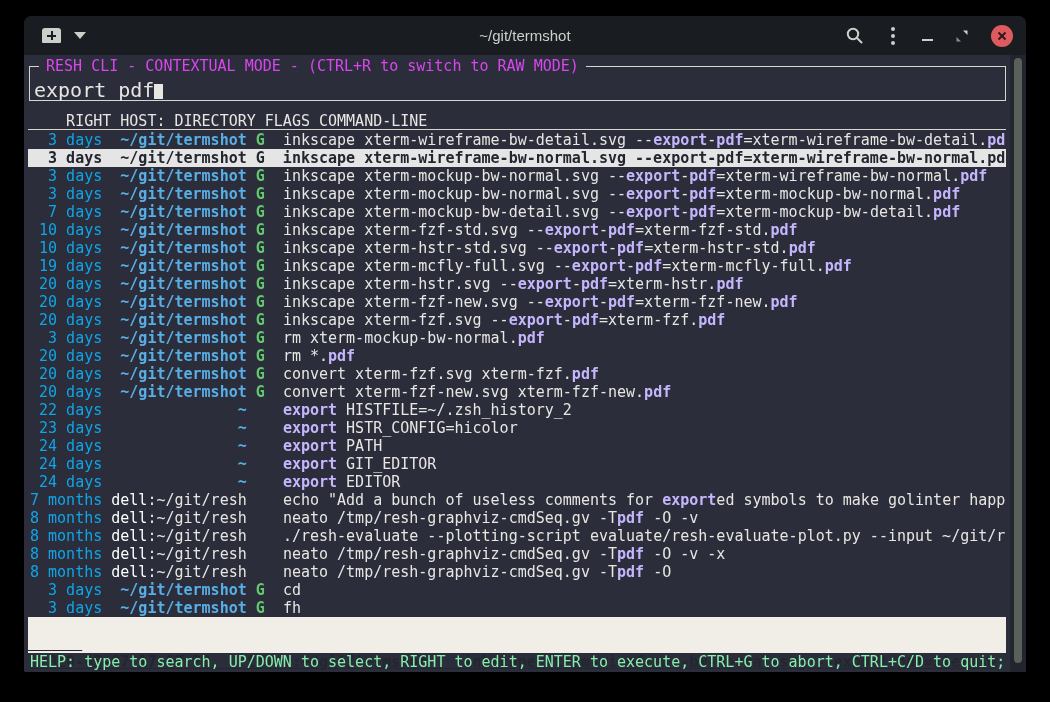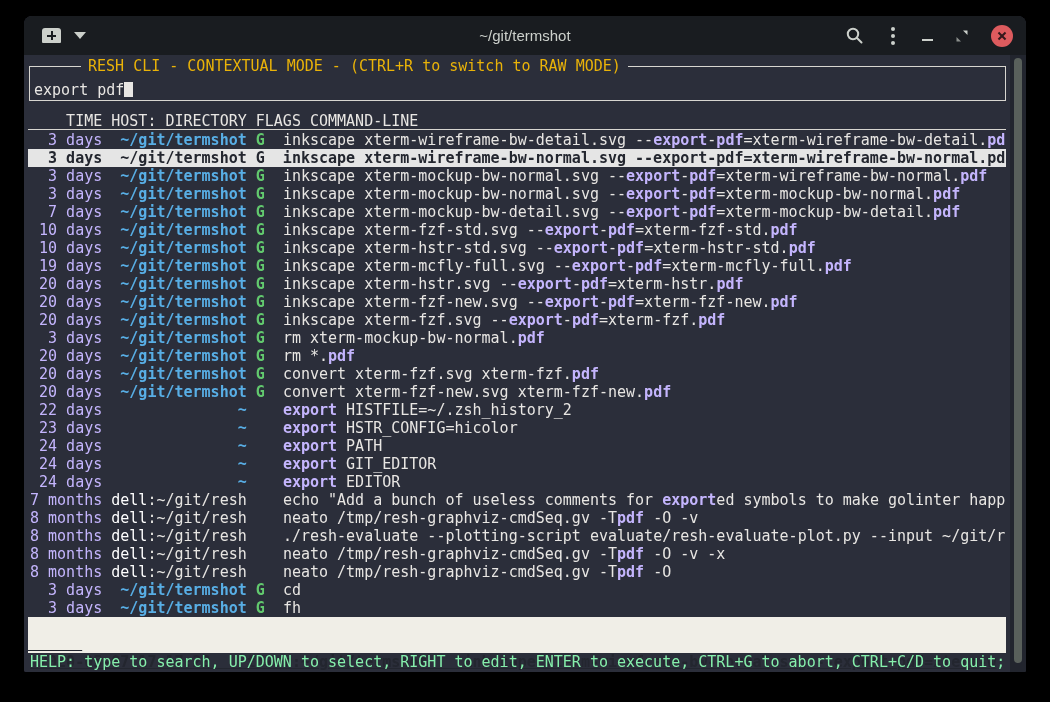--- a/index.html
+++ b/index.html
@@ -39,32 +39,32 @@
   .close-btn::before { transform:translate(-50%,-50%) rotate(45deg); }
   .close-btn::after  { transform:translate(-50%,-50%) rotate(-45deg); }
 
   .terminal { position:absolute; left:0; top:39px; width:1002px; height:617px; background:#2b2e3a;
     font-size:15px; color:#e8e6e3; }
   .mono { font-family:"DejaVu Sans Mono", monospace; white-space:pre; }
 
   .resh-box { position:absolute; left:5px; top:11px; width:977px; height:35px;
     border:1px solid #d8d6d0; }
   .resh-legend { position:absolute; left:9px; top:-9px; background:#2b2e3a; padding:0 7px;
-    line-height:16px; font-size:15px; color:#eab308;margin-left:42px; }
-  .query-line { position:absolute; left:4px; top:14px; line-height:18px; font-size:15px; color:#e8e6e3; }
+    line-height:16px; font-size:15px; color:#d946ef; }
+  .query-line { position:absolute; left:4px; top:14px; line-height:18px; font-size:20px; color:#e8e6e3; }
   .cursor-block { display:inline-block; width:9px; height:15px; background:#e8e6e3; vertical-align:-2px; }
 
   .tbl-header { position:absolute; left:4px; top:57px; width:978px; height:18px;
     line-height:18px; padding-left:2px; border-bottom:1px solid #d8d6d0; color:#e8e6e3; }
 
   .rows { position:absolute; left:4px; top:76px; width:978px; }
   .row { height:18px; line-height:18px; padding-left:2px; white-space:pre; overflow:hidden; }
   .row.selected { background:#e5e5e5; }
 
-  .s-time  { color:#c4b5fd;text-align:center; }
+  .s-time  { color:#0ea5e9;text-align:center; }
   .s-plain { color:#e8e6e3; }
   .s-dir   { color:#58aee5; font-weight:bold; }
   .s-flag  { color:#62c96e; font-weight:bold; }
   .s-cmd   { color:#e8e6e3;margin-top:12px; }
   .s-match { color:#c4b5fd; font-weight:bold; }
   .s-host  { color:#ffffff; }
   .s-sel   { color:#23262f; font-weight:bold; }
 
   .status-bar { position:absolute; left:4px; top:562px; width:978px; height:36px;
     background:#f0eee7; color:#23262f; font-weight:bold;text-decoration:underline; }
@@ -116,21 +116,21 @@
     </div>
   </div>
 
   <div class="terminal mono">
 
     <div class="resh-box">
       <div class="resh-legend mono">RESH CLI - CONTEXTUAL MODE - (CTRL+R to switch to RAW MODE)</div>
       <div class="query-line mono"><span>export pdf</span><span class="cursor-block"></span></div>
     </div>
 
-    <div class="tbl-header mono">    TIME HOST: DIRECTORY FLAGS COMMAND-LINE</div>
+    <div class="tbl-header mono">    RIGHT HOST: DIRECTORY FLAGS COMMAND-LINE</div>
 
     <div class="rows mono"><div class="row"><span class="s-time">  3 days</span><span class="s-plain">  </span><span class="s-dir">~/git/termshot</span><span class="s-plain"> </span><span class="s-flag">G</span><span class="s-plain">  </span><span class="s-cmd">inkscape xterm-wireframe-bw-detail.svg --</span><span class="s-match">export</span><span class="s-cmd">-</span><span class="s-match">pdf</span><span class="s-cmd">=xterm-wireframe-bw-detail.</span><span class="s-match">pd</span></div><div class="row selected"><span class="s-sel">  3 days  ~/git/termshot G  inkscape xterm-wireframe-bw-normal.svg --export-pdf=xterm-wireframe-bw-normal.pd</span></div><div class="row"><span class="s-time">  3 days</span><span class="s-plain">  </span><span class="s-dir">~/git/termshot</span><span class="s-plain"> </span><span class="s-flag">G</span><span class="s-plain">  </span><span class="s-cmd">inkscape xterm-mockup-bw-normal.svg --</span><span class="s-match">export</span><span class="s-cmd">-</span><span class="s-match">pdf</span><span class="s-cmd">=xterm-wireframe-bw-normal.</span><span class="s-match">pdf</span></div><div class="row"><span class="s-time">  3 days</span><span class="s-plain">  </span><span class="s-dir">~/git/termshot</span><span class="s-plain"> </span><span class="s-flag">G</span><span class="s-plain">  </span><span class="s-cmd">inkscape xterm-mockup-bw-normal.svg --</span><span class="s-match">export</span><span class="s-cmd">-</span><span class="s-match">pdf</span><span class="s-cmd">=xterm-mockup-bw-normal.</span><span class="s-match">pdf</span></div><div class="row"><span class="s-time">  7 days</span><span class="s-plain">  </span><span class="s-dir">~/git/termshot</span><span class="s-plain"> </span><span class="s-flag">G</span><span class="s-plain">  </span><span class="s-cmd">inkscape xterm-mockup-bw-detail.svg --</span><span class="s-match">export</span><span class="s-cmd">-</span><span class="s-match">pdf</span><span class="s-cmd">=xterm-mockup-bw-detail.</span><span class="s-match">pdf</span></div><div class="row"><span class="s-time"> 10 days</span><span class="s-plain">  </span><span class="s-dir">~/git/termshot</span><span class="s-plain"> </span><span class="s-flag">G</span><span class="s-plain">  </span><span class="s-cmd">inkscape xterm-fzf-std.svg --</span><span class="s-match">export</span><span class="s-cmd">-</span><span class="s-match">pdf</span><span class="s-cmd">=xterm-fzf-std.</span><span class="s-match">pdf</span></div><div class="row"><span class="s-time"> 10 days</span><span class="s-plain">  </span><span class="s-dir">~/git/termshot</span><span class="s-plain"> </span><span class="s-flag">G</span><span class="s-plain">  </span><span class="s-cmd">inkscape xterm-hstr-std.svg --</span><span class="s-match">export</span><span class="s-cmd">-</span><span class="s-match">pdf</span><span class="s-cmd">=xterm-hstr-std.</span><span class="s-match">pdf</span></div><div class="row"><span class="s-time"> 19 days</span><span class="s-plain">  </span><span class="s-dir">~/git/termshot</span><span class="s-plain"> </span><span class="s-flag">G</span><span class="s-plain">  </span><span class="s-cmd">inkscape xterm-mcfly-full.svg --</span><span class="s-match">export</span><span class="s-cmd">-</span><span class="s-match">pdf</span><span class="s-cmd">=xterm-mcfly-full.</span><span class="s-match">pdf</span></div><div class="row"><span class="s-time"> 20 days</span><span class="s-plain">  </span><span class="s-dir">~/git/termshot</span><span class="s-plain"> </span><span class="s-flag">G</span><span class="s-plain">  </span><span class="s-cmd">inkscape xterm-hstr.svg --</span><span class="s-match">export</span><span class="s-cmd">-</span><span class="s-match">pdf</span><span class="s-cmd">=xterm-hstr.</span><span class="s-match">pdf</span></div><div class="row"><span class="s-time"> 20 days</span><span class="s-plain">  </span><span class="s-dir">~/git/termshot</span><span class="s-plain"> </span><span class="s-flag">G</span><span class="s-plain">  </span><span class="s-cmd">inkscape xterm-fzf-new.svg --</span><span class="s-match">export</span><span class="s-cmd">-</span><span class="s-match">pdf</span><span class="s-cmd">=xterm-fzf-new.</span><span class="s-match">pdf</span></div><div class="row"><span class="s-time"> 20 days</span><span class="s-plain">  </span><span class="s-dir">~/git/termshot</span><span class="s-plain"> </span><span class="s-flag">G</span><span class="s-plain">  </span><span class="s-cmd">inkscape xterm-fzf.svg --</span><span class="s-match">export</span><span class="s-cmd">-</span><span class="s-match">pdf</span><span class="s-cmd">=xterm-fzf.</span><span class="s-match">pdf</span></div><div class="row"><span class="s-time">  3 days</span><span class="s-plain">  </span><span class="s-dir">~/git/termshot</span><span class="s-plain"> </span><span class="s-flag">G</span><span class="s-plain">  </span><span class="s-cmd">rm xterm-mockup-bw-normal.</span><span class="s-match">pdf</span></div><div class="row"><span class="s-time"> 20 days</span><span class="s-plain">  </span><span class="s-dir">~/git/termshot</span><span class="s-plain"> </span><span class="s-flag">G</span><span class="s-plain">  </span><span class="s-cmd">rm *.</span><span class="s-match">pdf</span></div><div class="row"><span class="s-time"> 20 days</span><span class="s-plain">  </span><span class="s-dir">~/git/termshot</span><span class="s-plain"> </span><span class="s-flag">G</span><span class="s-plain">  </span><span class="s-cmd">convert xterm-fzf.svg xterm-fzf.</span><span class="s-match">pdf</span></div><div class="row"><span class="s-time"> 20 days</span><span class="s-plain">  </span><span class="s-dir">~/git/termshot</span><span class="s-plain"> </span><span class="s-flag">G</span><span class="s-plain">  </span><span class="s-cmd">convert xterm-fzf-new.svg xterm-fzf-new.</span><span class="s-match">pdf</span></div><div class="row"><span class="s-time"> 22 days</span><span class="s-plain">               </span><span class="s-dir">~</span><span class="s-plain">    </span><span class="s-match">export</span><span class="s-cmd"> HISTFILE=~/.zsh_history_2</span></div><div class="row"><span class="s-time"> 23 days</span><span class="s-plain">               </span><span class="s-dir">~</span><span class="s-plain">    </span><span class="s-match">export</span><span class="s-cmd"> HSTR_CONFIG=hicolor</span></div><div class="row"><span class="s-time"> 24 days</span><span class="s-plain">               </span><span class="s-dir">~</span><span class="s-plain">    </span><span class="s-match">export</span><span class="s-cmd"> PATH</span></div><div class="row"><span class="s-time"> 24 days</span><span class="s-plain">               </span><span class="s-dir">~</span><span class="s-plain">    </span><span class="s-match">export</span><span class="s-cmd"> GIT_EDITOR</span></div><div class="row"><span class="s-time"> 24 days</span><span class="s-plain">               </span><span class="s-dir">~</span><span class="s-plain">    </span><span class="s-match">export</span><span class="s-cmd"> EDITOR</span></div><div class="row"><span class="s-time">7 months</span><span class="s-plain"> </span><span class="s-host">dell</span><span class="s-cmd">:~/git/resh</span><span class="s-plain">    </span><span class="s-cmd">echo "Add a bunch of useless comments for </span><span class="s-match">export</span><span class="s-cmd">ed symbols to make golinter happ</span></div><div class="row"><span class="s-time">8 months</span><span class="s-plain"> </span><span class="s-host">dell</span><span class="s-cmd">:~/git/resh</span><span class="s-plain">    </span><span class="s-cmd">neato /tmp/resh-graphviz-cmdSeq.gv -T</span><span class="s-match">pdf</span><span class="s-cmd"> -O -v</span></div><div class="row"><span class="s-time">8 months</span><span class="s-plain"> </span><span class="s-host">dell</span><span class="s-cmd">:~/git/resh</span><span class="s-plain">    </span><span class="s-cmd">./resh-evaluate --plotting-script evaluate/resh-evaluate-plot.py --input ~/git/r</span></div><div class="row"><span class="s-time">8 months</span><span class="s-plain"> </span><span class="s-host">dell</span><span class="s-cmd">:~/git/resh</span><span class="s-plain">    </span><span class="s-cmd">neato /tmp/resh-graphviz-cmdSeq.gv -T</span><span class="s-match">pdf</span><span class="s-cmd"> -O -v -x</span></div><div class="row"><span class="s-time">8 months</span><span class="s-plain"> </span><span class="s-host">dell</span><span class="s-cmd">:~/git/resh</span><span class="s-plain">    </span><span class="s-cmd">neato /tmp/resh-graphviz-cmdSeq.gv -T</span><span class="s-match">pdf</span><span class="s-cmd"> -O</span></div><div class="row"><span class="s-time">  3 days</span><span class="s-plain">  </span><span class="s-dir">~/git/termshot</span><span class="s-plain"> </span><span class="s-flag">G</span><span class="s-plain">  </span><span class="s-cmd">cd</span></div><div class="row"><span class="s-time">  3 days</span><span class="s-plain">  </span><span class="s-dir">~/git/termshot</span><span class="s-plain"> </span><span class="s-flag">G</span><span class="s-plain">  </span><span class="s-cmd">fh</span></div></div>
 
     <div class="status-bar mono">
       <div> 2020-05-07 17:17:28    tower:~/git/termshot    inkscape xterm-wireframe-bw-normal.svg --export-pdf=xterm-w</div>
       
     </div>
 
     <div class="help-line mono">HELP: type to search, UP/DOWN to select, RIGHT to edit, ENTER to execute, CTRL+G to abort, CTRL+C/D to quit;</div>
 

